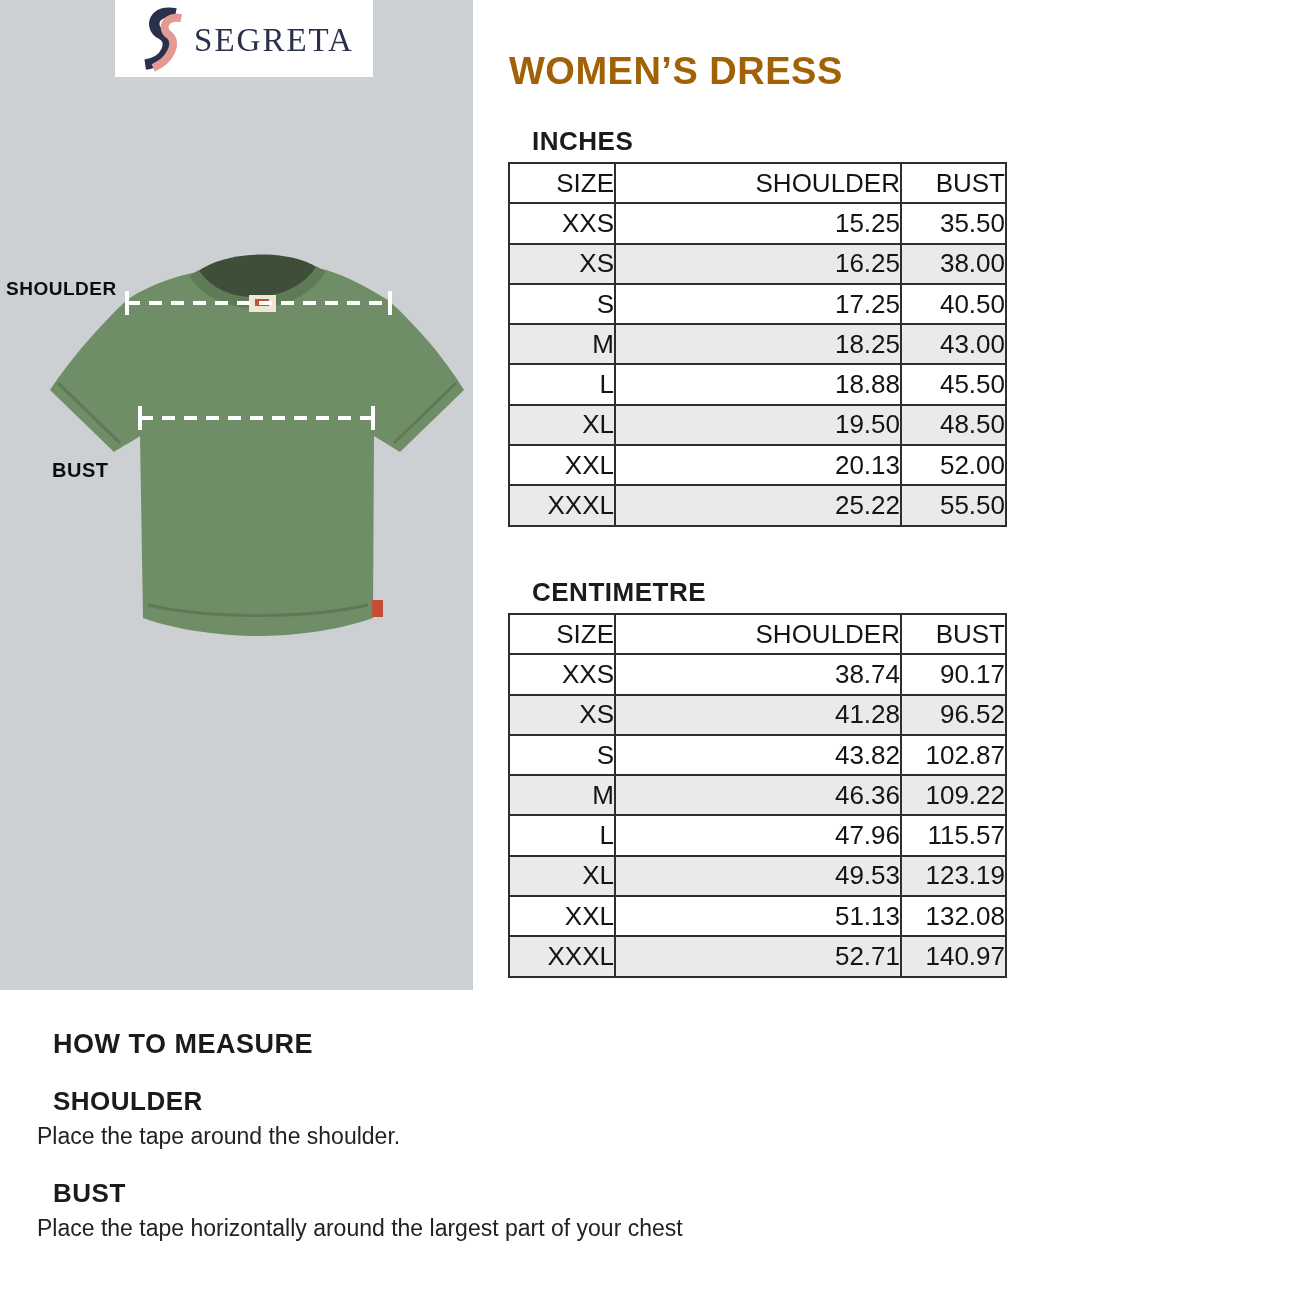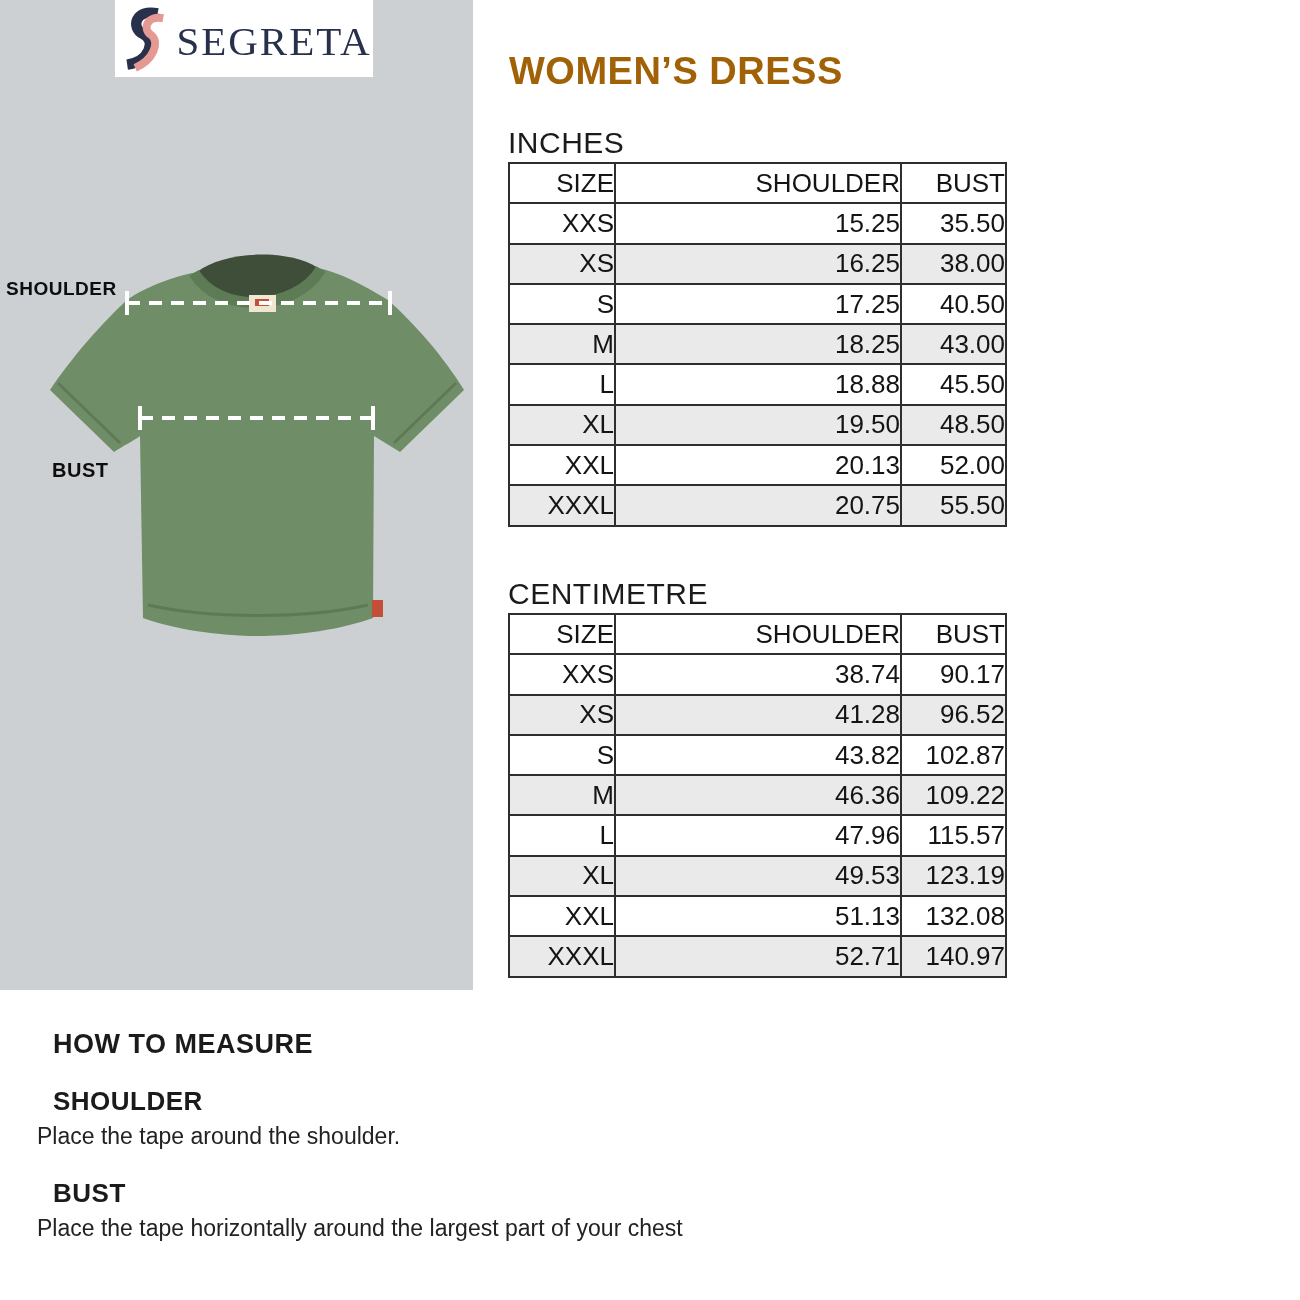--- a/index.html
+++ b/index.html
@@ -13,33 +13,33 @@
   body{
     width:1300px;height:1300px;position:relative;background:#ffffff;
     font-family:"Liberation Sans", sans-serif;color:var(--text);overflow:hidden;
   }
   .gray-panel{position:absolute;left:0;top:0;width:473px;height:990px;background:var(--panel-bg);}
   .logo-box{
     position:absolute;left:115px;top:0;width:258px;height:77px;background:#ffffff;
     display:flex;align-items:center;justify-content:center;gap:4px;
   }
   .logo-text{
-    font-family:"Liberation Serif", serif;font-size:41px;letter-spacing:2px;
+    font-family:"Liberation Serif", serif;font-size:33px;letter-spacing:2px;
     color:var(--logo-navy);font-weight:500;margin-top:4px;
   }
   .shirt-wrap{position:absolute;left:30px;top:245px;width:445px;height:400px;}
   .measure-label{position:absolute;font-weight:bold;color:#0d0d0d;letter-spacing:.5px;}
   #shoulder-label{left:6px;top:278px;font-size:19px;}
   #bust-label{left:52px;top:459px;font-size:20px;}
 
   .page-title{
     position:absolute;left:509px;top:50px;font-size:38px;font-weight:bold;
     letter-spacing:.5px;color:#a16207;
   }
-  .unit-label{position:absolute;left:508px;font-size:30px;font-weight:normal;letter-spacing:.5px;}
+  .unit-label{position:absolute;left:532px;font-size:26px;font-weight:bold;letter-spacing:.5px;}
   #inches-label{top:126px;}
   #cm-label{top:577px;}
 
   table.size-table{
     position:absolute;left:508px;width:497px;border-collapse:collapse;table-layout:fixed;
     font-size:26px;color:#141414;
   }
   #inches-table{top:162px;}
   #cm-table{top:613px;}
   .size-table th,.size-table td{
@@ -163,21 +163,21 @@
         <td>19.50</td>
         <td>48.50</td>
       </tr>
       <tr>
         <td>XXL</td>
         <td>20.13</td>
         <td>52.00</td>
       </tr>
       <tr>
         <td>XXXL</td>
-        <td>20.75</td>
+        <td>25.22</td>
         <td>55.50</td>
       </tr>
     </tbody>
 </table>
 
 <div class="unit-label" id="cm-label">CENTIMETRE</div>
 <table class="size-table" id="cm-table">
   <colgroup>
       <col class="col-size">
       <col class="col-shoulder">

